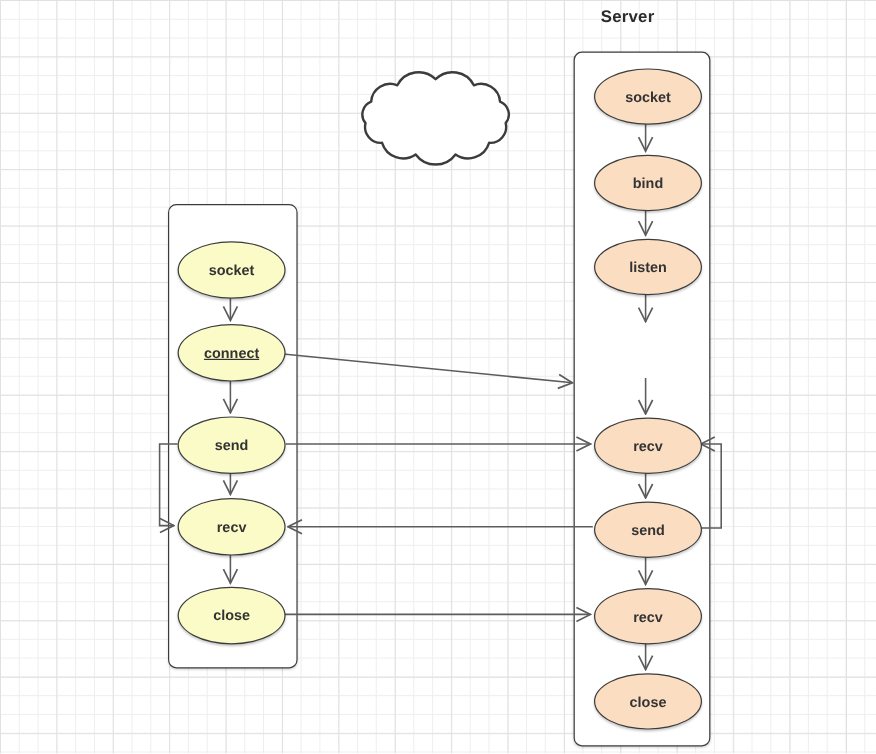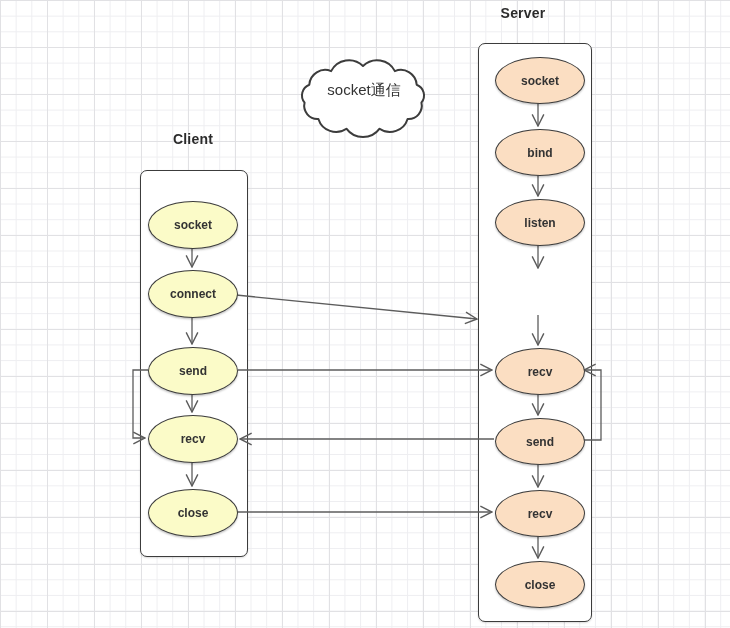--- a/index.html
+++ b/index.html
@@ -76,27 +76,26 @@
         <polyline points="538,462 538,487" fill="none" stroke="#5c5c5c" stroke-width="1.3" marker-end="url(#ah)"></polyline>
         <polyline points="538,534 538,558" fill="none" stroke="#5c5c5c" stroke-width="1.3" marker-end="url(#ah)"></polyline>
         <polyline points="583,440 601,440 601,370 584,370" fill="none" stroke="#5c5c5c" stroke-width="1.3" marker-end="url(#ah)"></polyline>
         <polyline points="236,295 477,319" fill="none" stroke="#5c5c5c" stroke-width="1.3" marker-end="url(#ah)"></polyline>
         <polyline points="238,370 492,370" fill="none" stroke="#5c5c5c" stroke-width="1.3" marker-end="url(#ah)"></polyline>
         <polyline points="494,439 240,439" fill="none" stroke="#5c5c5c" stroke-width="1.3" marker-end="url(#ah)"></polyline>
         <polyline points="236,512 492,512" fill="none" stroke="#5c5c5c" stroke-width="1.3" marker-end="url(#ah)"></polyline>
       </g>
   </svg>
 
-  <div class="group-title" style="left:140px;top:131px;width:106px;">Client</div>
   <div class="group-title" style="left:467px;top:5px;width:112px;">Server</div>
 
   <div class="node client-node" style="top:201px;">
       <span>socket</span>
     </div>
-  <div class="node client-node" style="top:270px;">
+  <div class="node client-node" style="top:270px;text-decoration:underline;">
       <span>connect</span>
     </div>
   <div class="node client-node" style="top:347px;">
       <span>send</span>
     </div>
   <div class="node client-node" style="top:415px;">
       <span>recv</span>
     </div>
   <div class="node client-node" style="top:489px;">
       <span>close</span>
@@ -118,16 +117,15 @@
       <span>send</span>
     </div>
   <div class="node server-node" style="top:490px;">
       <span>recv</span>
     </div>
   <div class="node server-node" style="top:561px;">
       <span>close</span>
     </div>
 
   <div class="cloud-text">
-    <div>socket通信</div>
   </div>
 
 </div>
 
 </body></html>

